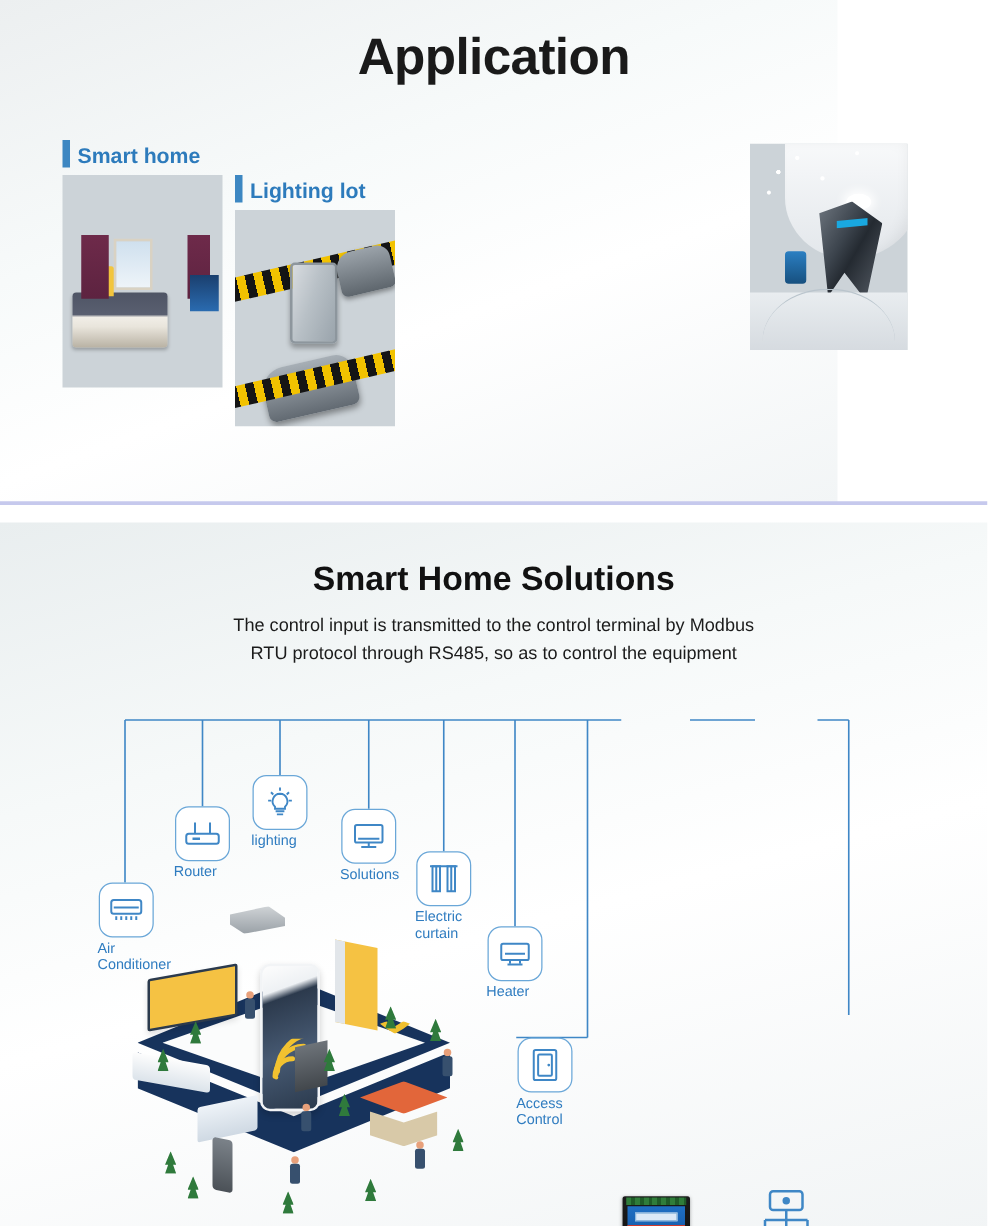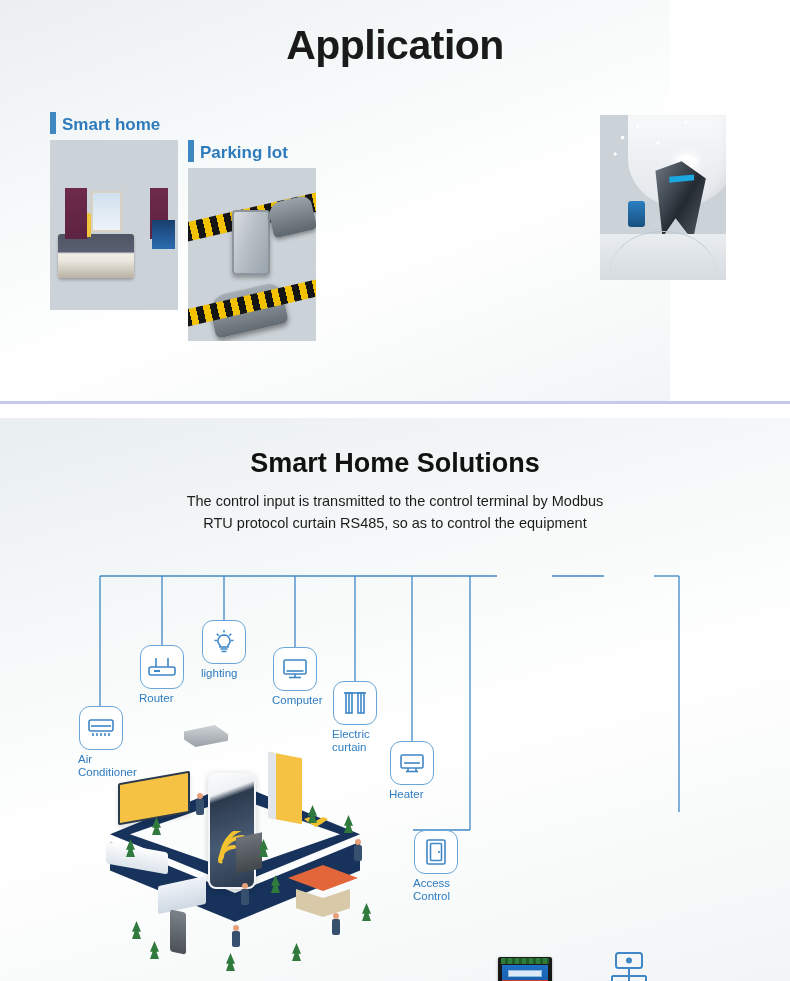--- a/index.html
+++ b/index.html
@@ -382,21 +382,21 @@
       <div class="ph-bed2"></div>
       <div class="ph-bed3"></div>
       <div class="ph-bed4"></div>
       <div class="ph-bed5"></div>
     </div>
   </div>
 
   <div class="app-card" style="left:188px; top:140px; width:130px;">
     <div class="label-row">
       <div class="accent-bar" style="height:22px;"></div>
-      <div class="label-text">Parking lot</div>
+      <div class="label-text">Lighting lot</div>
     </div>
     <div class="thumb ph-parking" style="width:128px; height:173px; margin-top:6px;">
       <div class="pk-booth"></div>
       <div class="pk-car1"></div>
       <div class="pk-car2"></div>
     </div>
   </div>
 
 
 
@@ -413,21 +413,21 @@
     </div>
   </div>
 </div>
 
 <div id="divider"></div>
 
 <div id="solutions-section">
 
   <div id="solutions-title">Smart Home Solutions</div>
   <div id="solutions-desc">The control input is transmitted to the control terminal by Modbus
-RTU protocol curtain RS485, so as to control the equipment</div>
+RTU protocol through RS485, so as to control the equipment</div>
 
   <div id="diagram">
 
     <svg id="wires" viewBox="0 0 790 577">
       <g stroke="#3f87c6" stroke-width="1.3" fill="none">
 
         <line x1="100" y1="158" x2="497" y2="158"></line>
 
         <line x1="100" y1="158" x2="100" y2="288"></line>
 
@@ -493,21 +493,21 @@
 
     <div class="node" style="left:272px; top:229px; width:46px;">
       <div class="tile">
         <svg width="28" height="24" viewBox="0 0 28 24" fill="none" stroke="#3f87c6" stroke-width="1.6">
           <rect x="3" y="3" width="22" height="14" rx="1.5"></rect>
           <line x1="5.5" y1="14" x2="22.5" y2="14"></line>
           <line x1="14" y1="17" x2="14" y2="20"></line>
           <line x1="8" y1="20.5" x2="20" y2="20.5"></line>
         </svg>
       </div>
-      <div class="cap">Computer</div>
+      <div class="cap">Solutions</div>
     </div>
 
     <div class="node" style="left:332px; top:263px; width:46px;">
       <div class="tile">
         <svg width="26" height="26" viewBox="0 0 26 26" fill="none" stroke="#3f87c6" stroke-width="1.6">
           <line x1="2" y1="3" x2="24" y2="3"></line>
           <rect x="4" y="3" width="6" height="20"></rect>
           <rect x="16" y="3" width="6" height="20"></rect>
           <line x1="7" y1="3" x2="7" y2="23"></line>
             <line x1="19" y1="3" x2="19" y2="23"></line>

